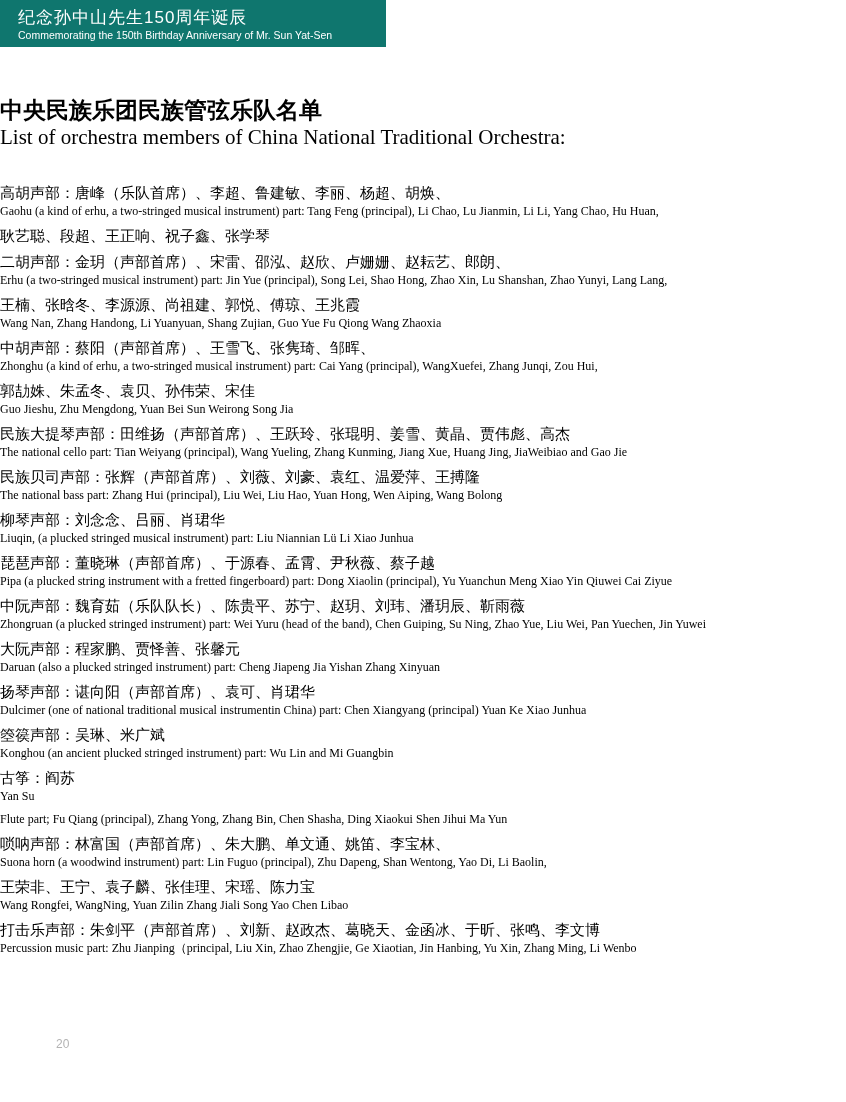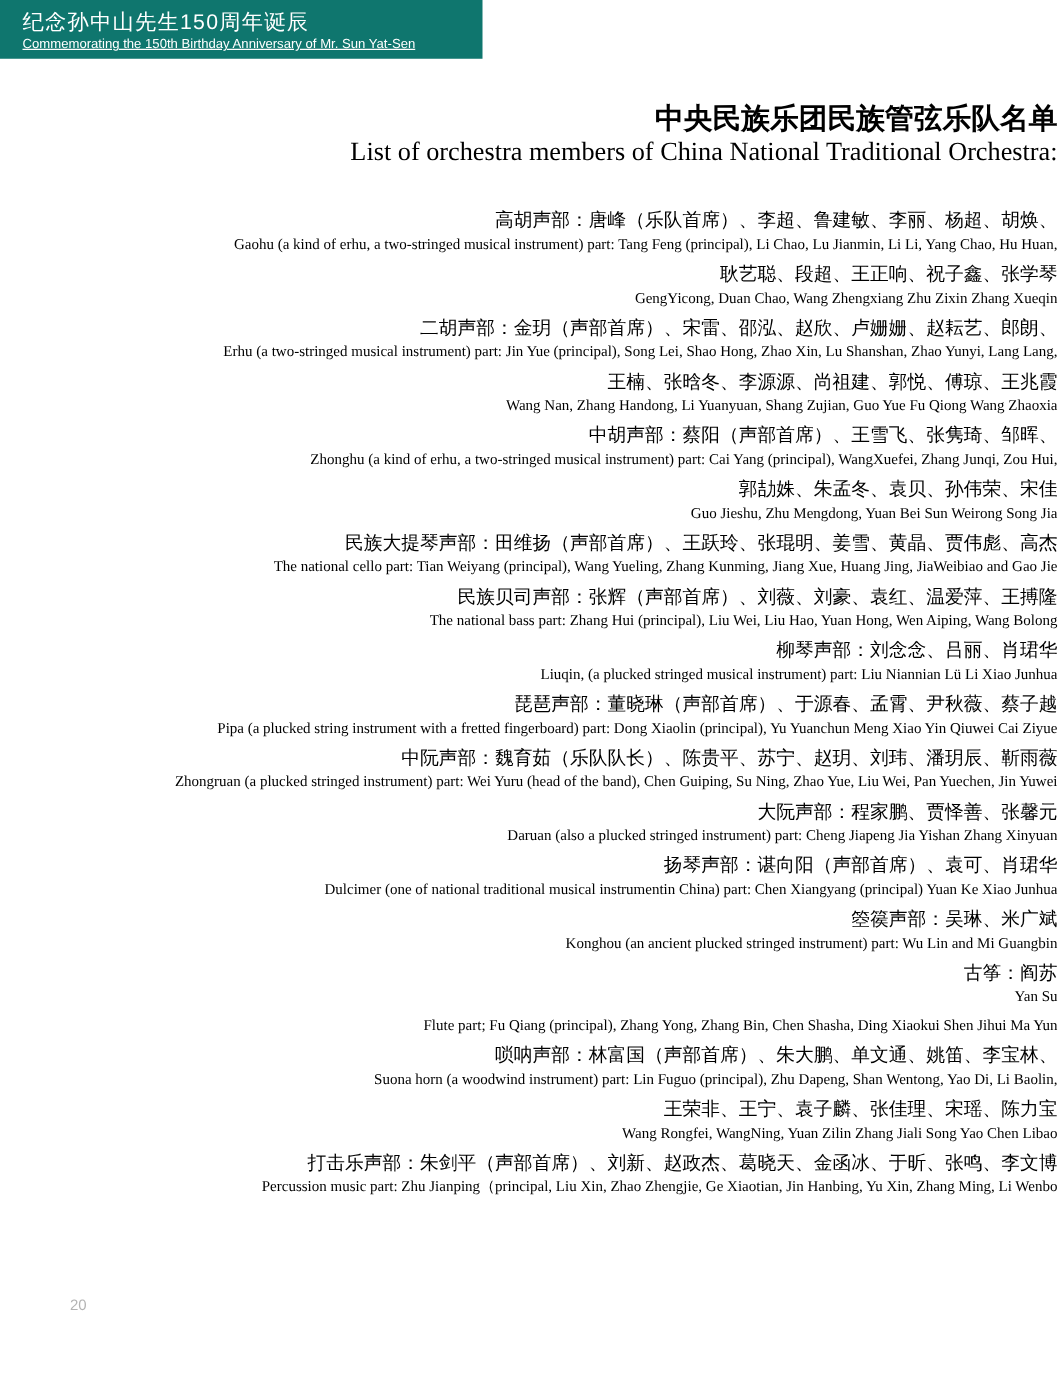--- a/index.html
+++ b/index.html
@@ -26,28 +26,27 @@
   .banner-zh {
     font-size: 17px;
     line-height: 21px;
     letter-spacing: 1px;
     font-family: "Liberation Sans", sans-serif;
   }
   .banner-en {
     font-size: 10.5px;
     line-height: 14px;
     font-family: "Liberation Sans", sans-serif;
-    text-decoration: underline;
   }
   .content {
     position: absolute;
-    top: 80px;
+    top: 96px;
     left: 0;
     width: 846px;
-    text-align: right;
+    text-align: left;
   }
   .title-zh {
     margin: 0;
     font-size: 23px;
     font-weight: bold;
     line-height: 28px;
     font-family: "Liberation Sans", sans-serif;
   }
   .title-en {
     margin: 0;
@@ -94,21 +93,20 @@
     <h1 class="title-zh">中央民族乐团民族管弦乐队名单</h1>
     <h2 class="title-en">List of orchestra members of China National Traditional Orchestra:</h2>
     <div class="sections" id="sections">
   <div class="pair">
     <p class="zh">高胡声部：唐峰（乐队首席）、李超、鲁建敏、李丽、杨超、胡焕、</p>
     <p class="en">Gaohu (a kind of erhu, a two-stringed musical instrument) part: Tang Feng (principal), Li Chao, Lu Jianmin, Li Li, Yang Chao, Hu Huan,</p>
   </div>
 
   <div class="pair">
     <p class="zh">耿艺聪、段超、王正响、祝子鑫、张学琴</p>
-    <p class="en">GengYicong, Duan Chao, Wang Zhengxiang Zhu Zixin  Zhang Xueqin</p>
   </div>
 
   <div class="pair">
     <p class="zh">二胡声部：金玥（声部首席）、宋雷、邵泓、赵欣、卢姗姗、赵耘艺、郎朗、</p>
     <p class="en">Erhu (a two-stringed musical instrument) part: Jin Yue (principal), Song Lei, Shao Hong, Zhao Xin, Lu Shanshan, Zhao Yunyi, Lang Lang,</p>
   </div>
 
   <div class="pair">
     <p class="zh">王楠、张晗冬、李源源、尚祖建、郭悦、傅琼、王兆霞</p>
     <p class="en">Wang Nan, Zhang Handong, Li Yuanyuan, Shang Zujian, Guo Yue Fu Qiong Wang Zhaoxia</p>

